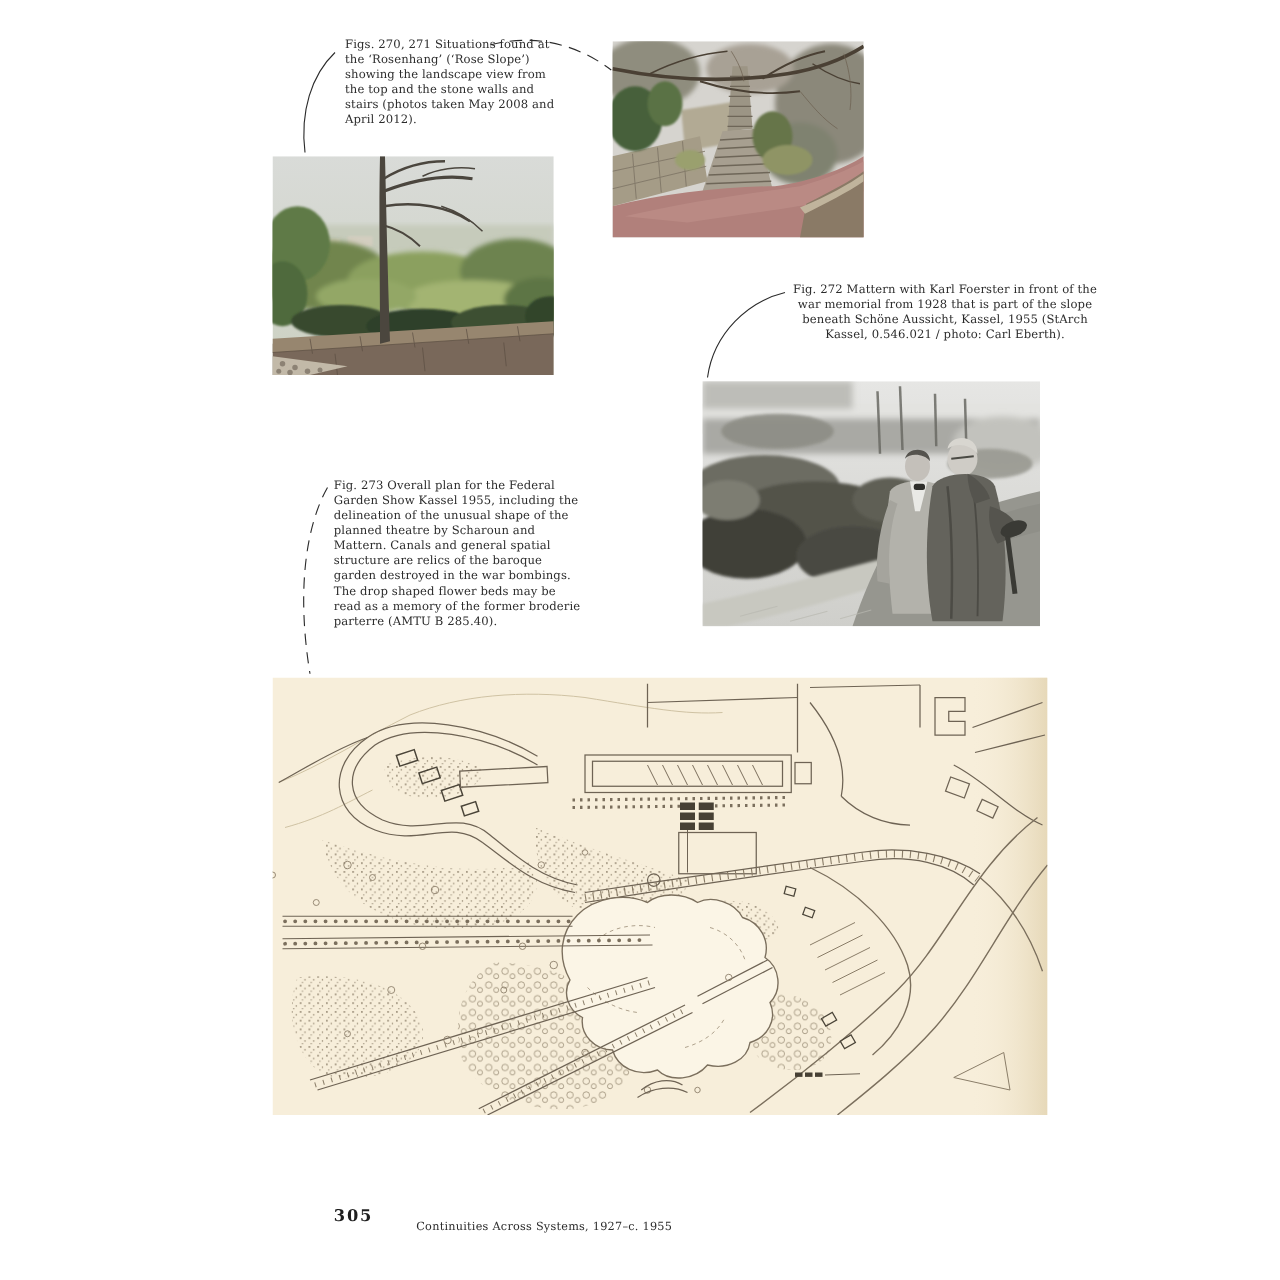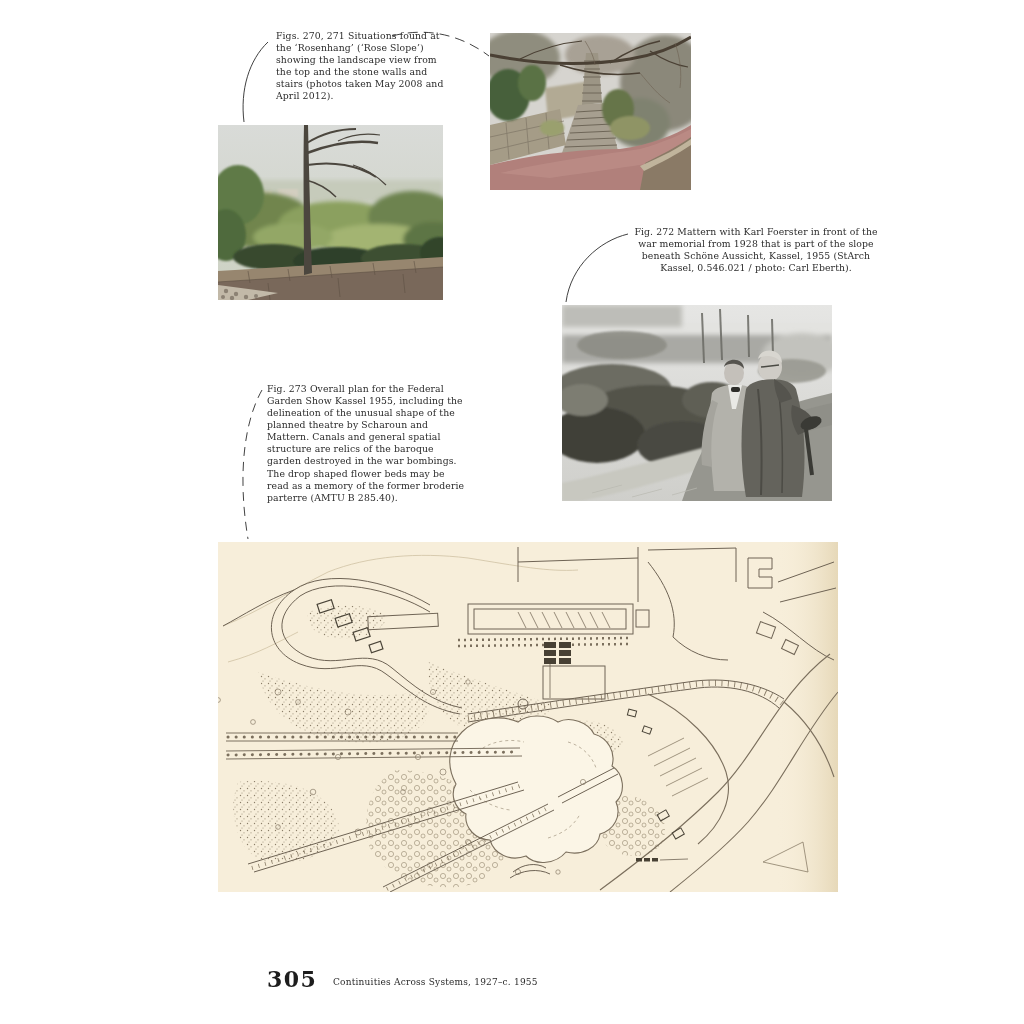--- a/index.html
+++ b/index.html
@@ -7,21 +7,21 @@
     width:1024px;height:1024px;position:relative;background:#ffffff;
     font-family:"DejaVu Serif", serif;color:#222;overflow:hidden;
   }
   .caption{
     position:absolute;font-size:9.3px;line-height:1.3;color:#2b2b2b;
     letter-spacing:0.1px;
   }
   .photo{position:absolute;display:block;}
   .leader{position:absolute;left:0;top:0;pointer-events:none;}
   .footer-num{
-    position:absolute;left:267px;top:966px;font-size:22px;font-weight:bold;
+    position:absolute;left:267px;top:966px;font-size:13px;font-weight:bold;
     letter-spacing:1.5px;color:#1d1d1d;
   }
   .footer-text{
     position:absolute;left:333px;top:977px;font-size:9px;color:#2b2b2b;
     letter-spacing:0.2px;
   }
 </style>
 </head>
 <body>
 

